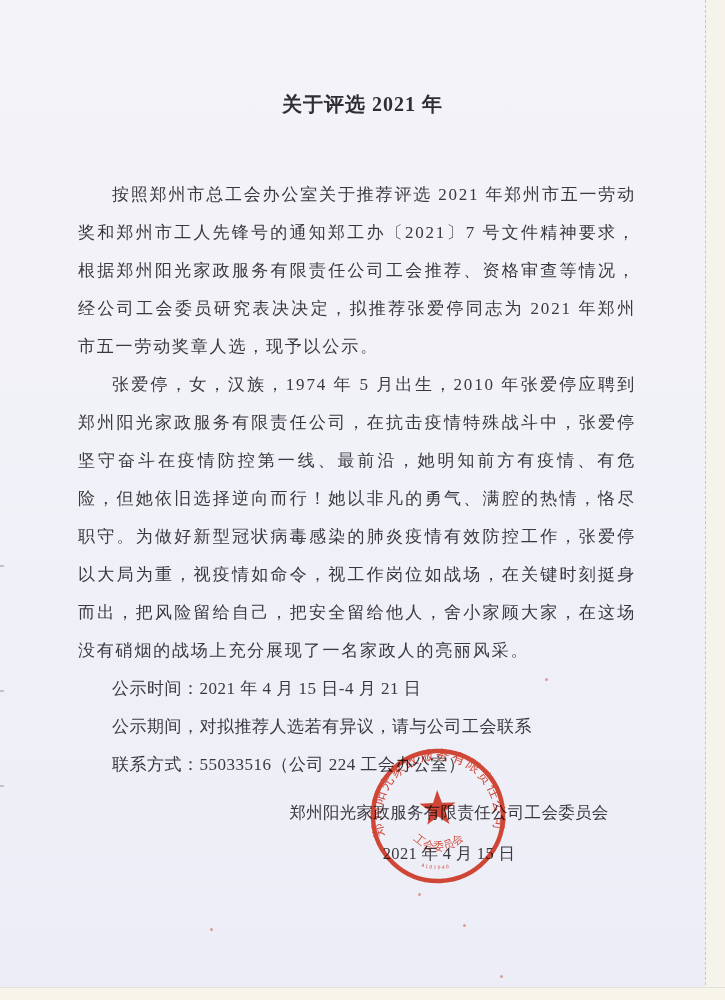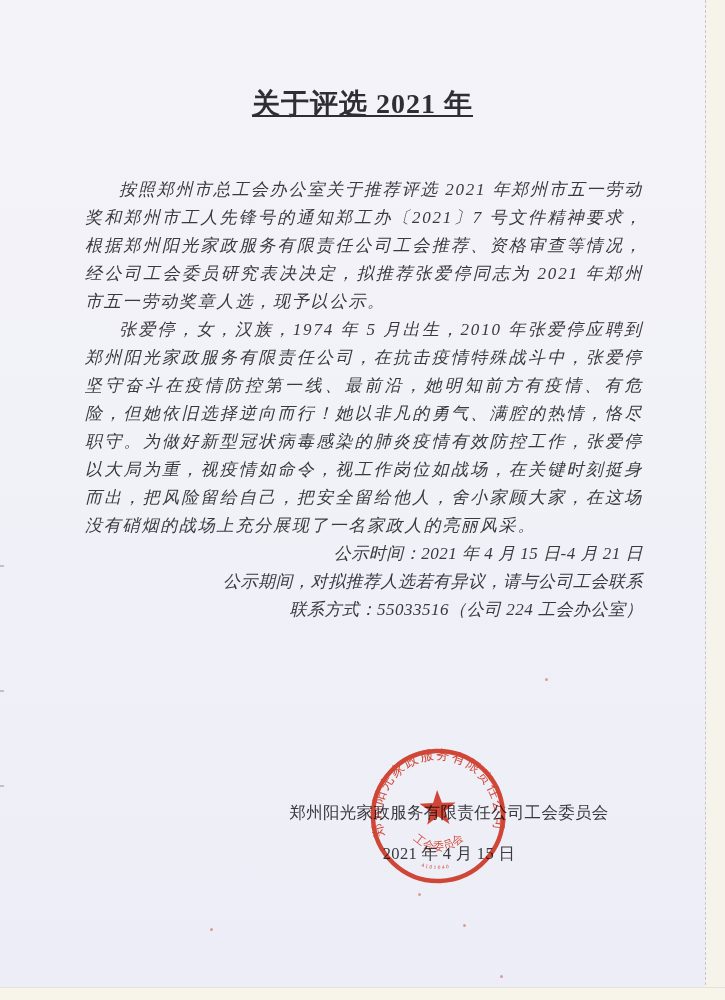--- a/index.html
+++ b/index.html
@@ -16,34 +16,33 @@
     position:absolute; top:0; right:0; width:19px; height:100%;
     background:#f6f3ea; border-left:1px dashed #c6c4ce;
   }
   .edge-bottom {
     position:absolute; left:0; bottom:0; width:100%; height:12px;
     background:#f7f4ea; border-top:1px solid #e3e1d8;
   }
   .title-block {
     position:absolute; top:84px; left:0; width:100%;
     text-align:center; font-weight:bold;
-    font-size:28px; line-height:40px; letter-spacing:1px;
+    font-size:20px; line-height:40px; letter-spacing:1px;
     color:#2f2e34;
-    text-decoration:underline;
   }
   .body-block {
-    position:absolute; top:176px; left:85px; width:558px;
-    font-size:17px; line-height:28px;font-style:italic;
+    position:absolute; top:176px; left:78px; width:558px;
+    font-size:17px; line-height:38px;
   }
   .para {
     margin:0; text-indent:2em; text-align:justify;
     letter-spacing:1.8px;
   }
   .single-line {
-    margin:0; text-indent:2em; letter-spacing:0.5px; white-space:nowrap;text-align:right;
+    margin:0; text-indent:2em; letter-spacing:0.5px; white-space:nowrap;
   }
   .sig-block {
     position:absolute; top:792px; left:281px; width:336px;
     text-align:center; font-size:16.5px; line-height:41px;
     letter-spacing:0.3px;
   }
   .sig-org { white-space:nowrap; }
   .seal {
     position:absolute; left:368px; top:746px; width:140px; height:140px;
     mix-blend-mode:multiply; opacity:0.92;

